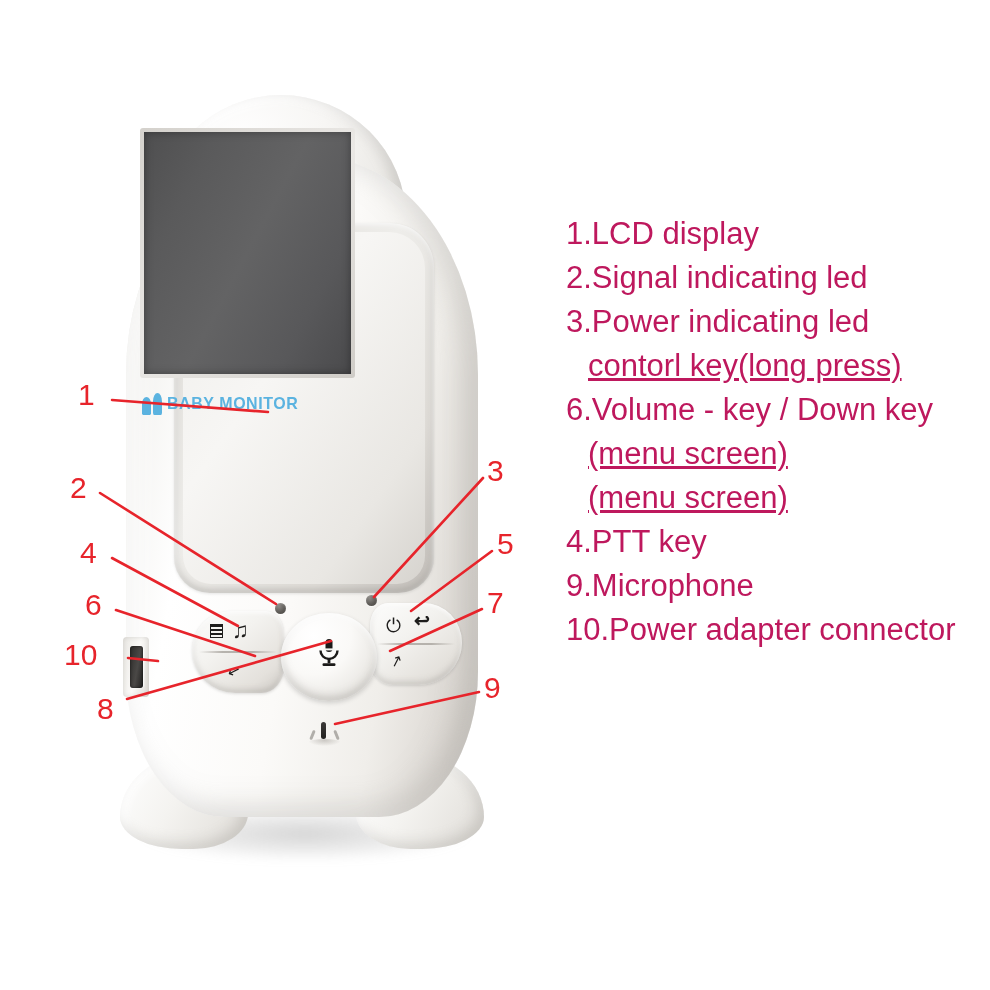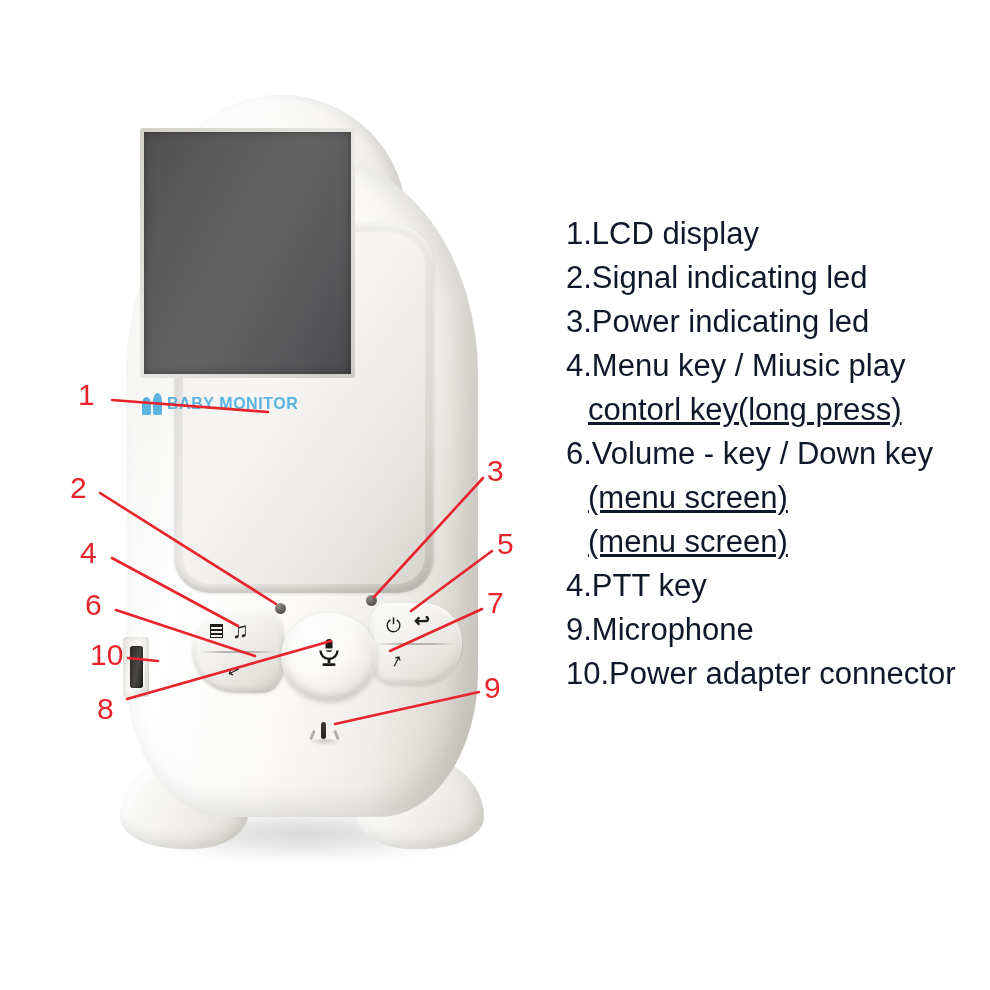--- a/index.html
+++ b/index.html
@@ -329,21 +329,21 @@
   #legend {
     position: absolute;
     left: 566px;
     top: 212px;
     width: 400px;
   }
   .legend-item {
     font-family: "Liberation Sans", sans-serif;
     font-size: 31px;
     line-height: 44px;
-    color: #0f172a;
+    color: #be185d;
     white-space: nowrap;
   }
   .legend-item.cont { padding-left: 22px; text-decoration: underline; }
 </style>
 </head>
 <body>
 
 <div id="stage">
 
   <div id="device-figure">
@@ -436,28 +436,27 @@
   <div id="callout-numbers">
       <span class="callout-num" style="left: 78px; top: 380px; color: rgb(231, 36, 43);">1</span>
       <span class="callout-num" style="left: 70px; top: 473px; color: rgb(231, 36, 43);">2</span>
       <span class="callout-num" style="left: 487px; top: 456px; color: rgb(231, 36, 43);">3</span>
       <span class="callout-num" style="left: 80px; top: 538px; color: rgb(231, 36, 43);">4</span>
       <span class="callout-num" style="left: 497px; top: 529px; color: rgb(231, 36, 43);">5</span>
       <span class="callout-num" style="left: 85px; top: 590px; color: rgb(231, 36, 43);">6</span>
       <span class="callout-num" style="left: 487px; top: 588px; color: rgb(231, 36, 43);">7</span>
       <span class="callout-num" style="left: 97px; top: 694px; color: rgb(231, 36, 43);">8</span>
       <span class="callout-num" style="left: 484px; top: 673px; color: rgb(231, 36, 43);">9</span>
-      <span class="callout-num" style="left: 90px; top: 640px; color: rgb(231, 36, 43);">10</span>
+      <span class="callout-num" style="left: 64px; top: 640px; color: rgb(231, 36, 43);">10</span>
     </div>
 
   <div id="legend">
       <div class="legend-item">1.LCD display</div>
       <div class="legend-item">2.Signal indicating led</div>
       <div class="legend-item">3.Power indicating led</div>
-      <div class="legend-item">4.Menu key / Miusic play</div>
       <div class="legend-item cont">contorl key(long press)</div>
       <div class="legend-item">6.Volume - key / Down key</div>
       <div class="legend-item cont">(menu screen)</div>
       <div class="legend-item cont">(menu screen)</div>
       <div class="legend-item">4.PTT key</div>
       <div class="legend-item">9.Microphone</div>
       <div class="legend-item">10.Power adapter connector</div>
     </div>
 
 </div>

